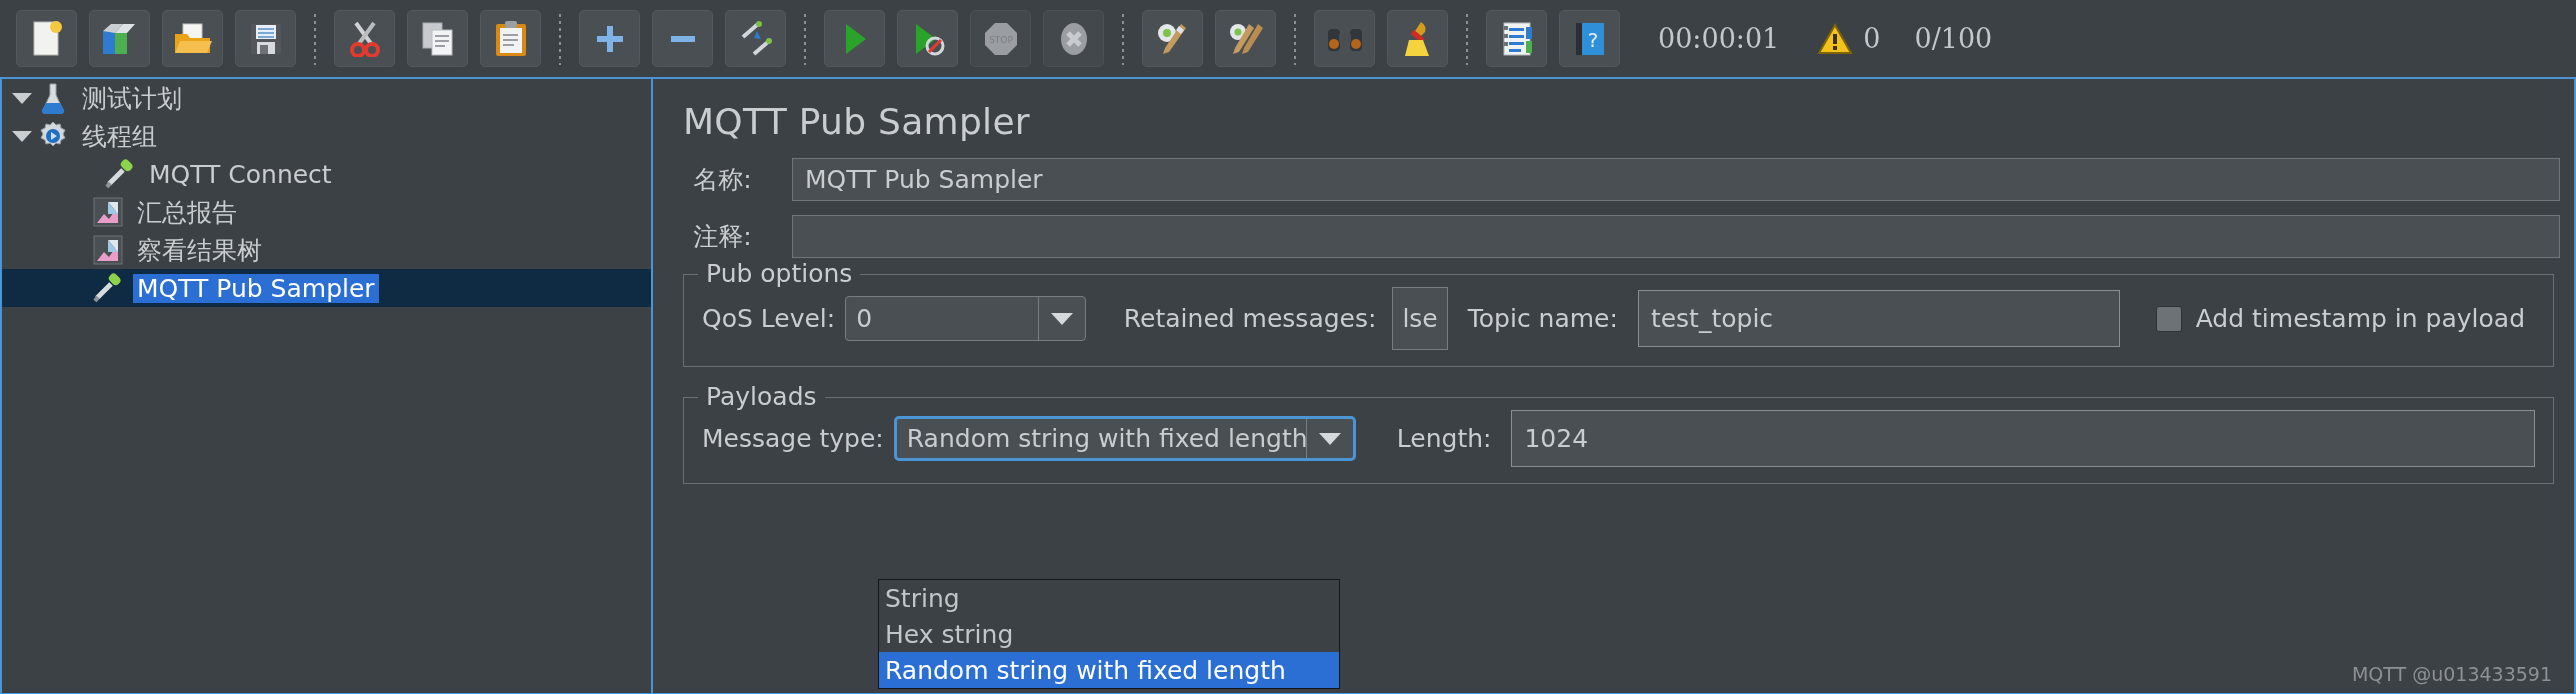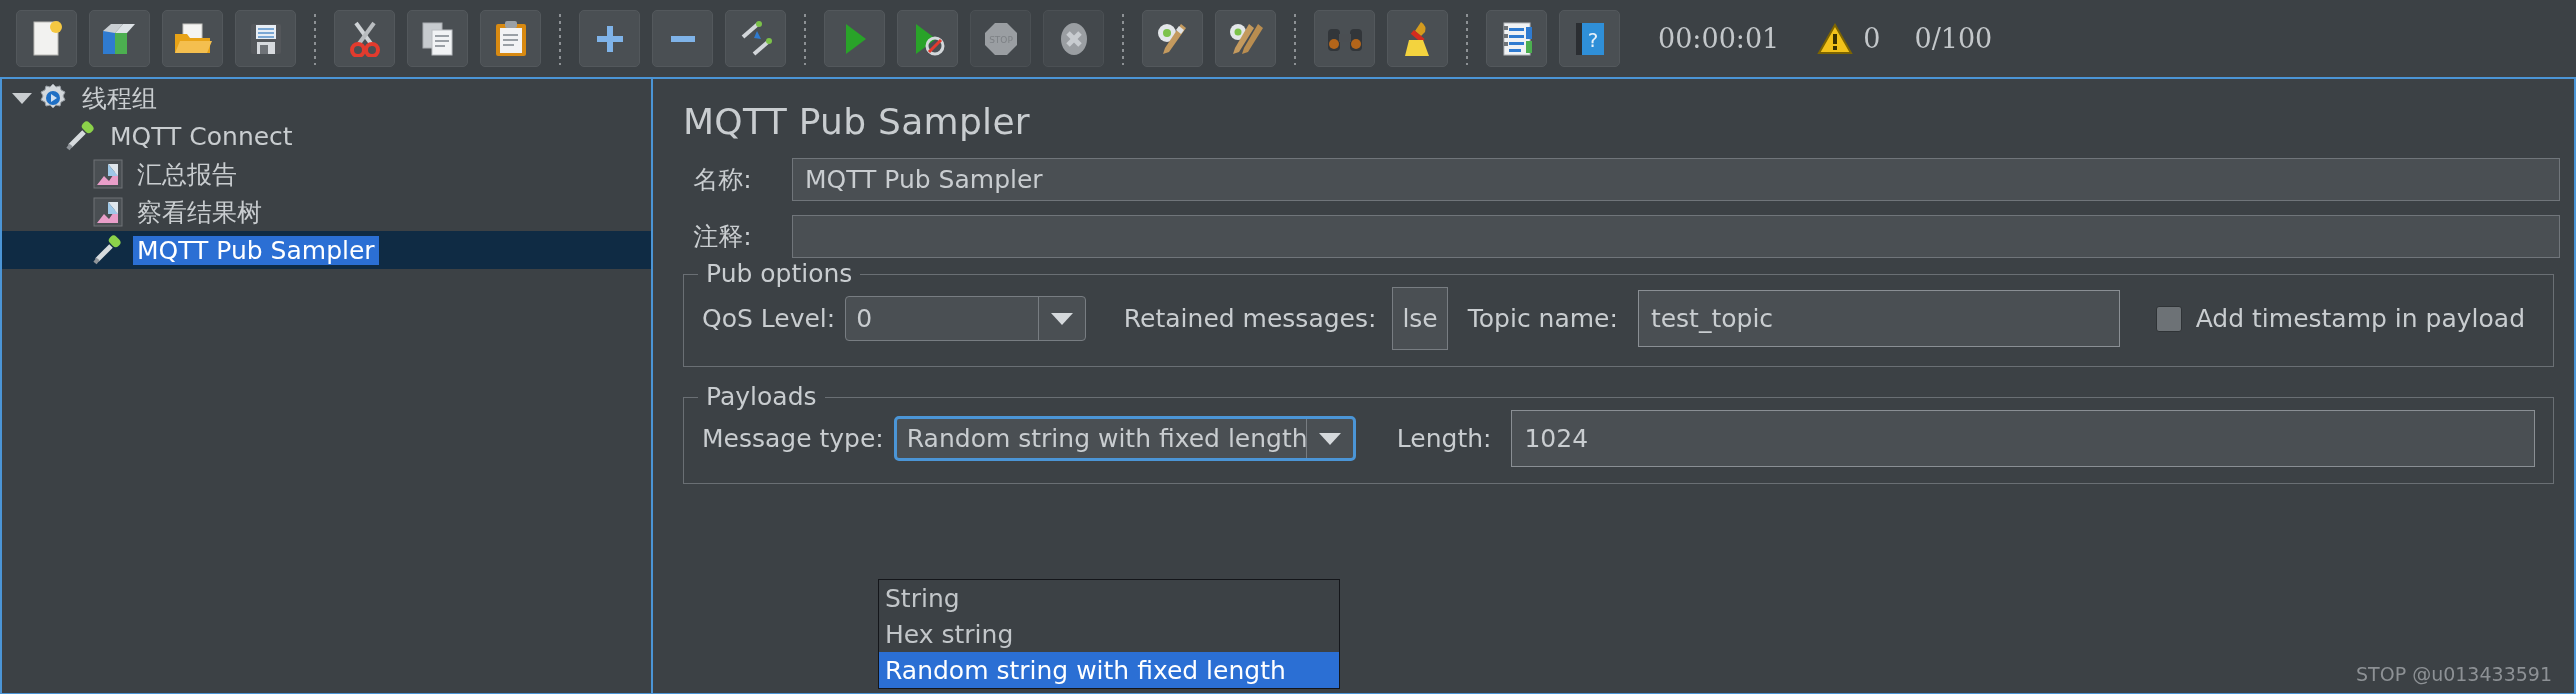--- a/index.html
+++ b/index.html
@@ -468,36 +468,48 @@
       </svg>
       <div class="warn-count">0</div>
       <div class="thread-count">0/100</div>
     </div>
   </div>
 
   <div class="body-split">
 
     <div class="tree-panel">
 
+      <div class="tree-row" style="padding-left:6px">
+        <div class="toggle">
+            <div class="caret"></div>
+          </div>
+        <div class="tree-ico">
+          <svg width="30" height="32" viewBox="0 0 30 32">
+            <path d="M12 2 h6 v11 l7 15 a3 3 0 0 1 -3 4 h-14 a3 3 0 0 1 -3 -4 l7 -15 Z" fill="#d9dde0" stroke="#9aa0a6"></path>
+            <path d="M8 21 l14 0 l4 7 a3 3 0 0 1 -3 4 h-16 a3 3 0 0 1 -3 -4 Z" fill="#2f7bd0"></path>
+          </svg>
+        </div>
+        <div class="tree-label">测试计划</div>
+      </div>
 
       <div class="tree-row" style="">
         <div class="toggle">
             <div class="caret"></div>
           </div>
         <div class="tree-ico">
           <svg width="30" height="30" viewBox="0 0 30 30">
             <path d="M15 1 l3 3 l4 -1 l1 4 l4 2 l-2 4 l2 4 l-4 2 l-1 4 l-4 -1 l-3 3 l-3 -3 l-4 1 l-1 -4 l-4 -2 l2 -4 l-2 -4 l4 -2 l1 -4 l4 1 Z" fill="#d3d8dc" stroke="#9aa0a6"></path>
             <circle cx="15" cy="15" r="7" fill="#1f6fc4"></circle>
             <path d="M13 11 l6 4 l-6 4 Z" fill="#cfe0f2"></path>
           </svg>
         </div>
         <div class="tree-label">线程组</div>
       </div>
 
-      <div class="tree-row" style="padding-left:34px">
+      <div class="tree-row" style="padding-left:73px">
         <div class="toggle empty">
             <div class="caret"></div>
           </div>
         <div class="tree-ico">
           <svg width="32" height="32" viewBox="0 0 32 32">
             <rect x="17" y="3" width="12" height="9" rx="4" transform="rotate(45 23 7)" fill="#8cd24a"></rect>
             <line x1="19" y1="12" x2="5" y2="26" stroke="#d7dbde" stroke-width="5"></line>
             <line x1="6" y1="25" x2="3" y2="29" stroke="#8f9499" stroke-width="4"></line>
           </svg>
         </div>
@@ -603,18 +615,18 @@
           <div class="length-field">1024</div>
         </div>
       </div>
 
       <div class="dropdown" style="left:225px; top:500px;">
         <div class="dd-item">String</div>
         <div class="dd-item">Hex string</div>
         <div class="dd-item sel">Random string with fixed length</div>
       </div>
 
-      <div class="watermark">STOP @u013433591</div>
+      <div class="watermark">MQTT @u013433591</div>
     </div>
 
   </div>
 </div>
 
 
 </body></html>

